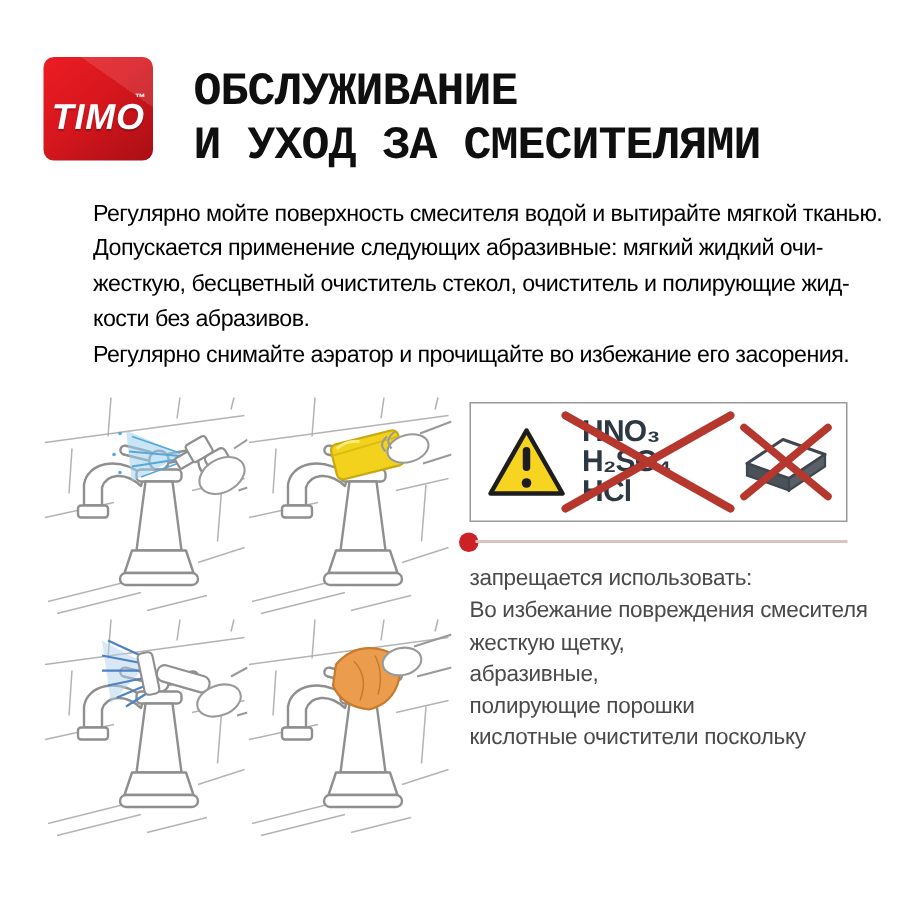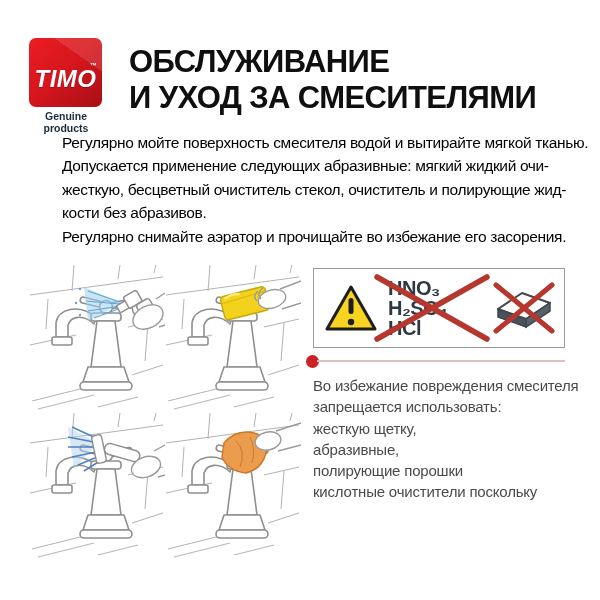--- a/index.html
+++ b/index.html
@@ -13,21 +13,21 @@
   .logo-square::before{content:"";position:absolute;inset:0;border-radius:7px;
     background:linear-gradient(215deg,rgba(255,255,255,.12) 0 28%,transparent 28%);}
   .brand{color:#fff;font-weight:bold;font-style:italic;font-size:24px;letter-spacing:.5px;
     margin-top:12px;text-shadow:0 1px 1px rgba(0,0,0,.25);}
   .tm{position:absolute;right:5px;top:24px;color:#fff;font-size:7px;font-weight:bold;}
   .tagline{position:absolute;left:22px;top:110px;width:88px;text-align:center;
     font-size:10.5px;font-weight:bold;color:#1c2b3a;}
 
   
   .title{position:absolute;left:129px;top:44px;margin:0;font-size:31px;line-height:36px;
-    font-weight:bold;color:#0f0f0f;letter-spacing:-0.6px;white-space:nowrap;}
+    font-weight:bold;color:#0f0f0f;letter-spacing:-0.6px;white-space:nowrap;font-family:Liberation Mono, monospace;}
 
   
   .intro{position:absolute;left:62px;top:131px;font-size:15.5px;line-height:23.4px;
     color:#000000;letter-spacing:-0.35px;white-space:nowrap;}
 
   
   .panel{position:absolute;width:137px;height:148px;}
   .p1{left:28px;top:263px;} .p2{left:164px;top:263px;}
   .p3{left:28px;top:411px;} .p4{left:164px;top:411px;}
 
@@ -83,21 +83,20 @@
           <rect x="52" y="119" width="52" height="8" rx="4"></rect>
         </g>
       </g>
     </defs>
   </svg>
 
   <div class="logo-square">
     <span class="brand">TIMO</span>
     <span class="tm">™</span>
   </div>
-  <div class="tagline">Genuine products</div>
 
   <h1 class="title">
     <div>ОБСЛУЖИВАНИЕ</div>
     <div>И УХОД ЗА СМЕСИТЕЛЯМИ</div>
   </h1>
 
   <div class="intro">
     <div>Регулярно мойте поверхность смесителя водой и вытирайте мягкой тканью.</div>
     <div>Допускается применение следующих абразивные: мягкий жидкий очи-</div>
     <div>жесткую, бесцветный очиститель стекол, очиститель и полирующие жид-</div>
@@ -201,21 +200,21 @@
         <path d="M4,6 L60,52" stroke="#b5372e" stroke-width="5" stroke-linecap="round"></path>
         <path d="M60,6 L4,52" stroke="#b5372e" stroke-width="5" stroke-linecap="round"></path>
       </svg>
     </div>
   </div>
 
   <span class="dot"></span>
   <span class="cline"></span>
 
   <div class="prohibition">
+    <div>запрещается использовать:</div>
     <div>Во избежание повреждения смесителя</div>
-    <div>запрещается использовать:</div>
     <div>жесткую щетку,</div>
     <div>абразивные,</div>
     <div>полирующие порошки</div>
     <div>кислотные очистители поскольку</div>
   </div>
 
 </div>
 
 </body></html>

